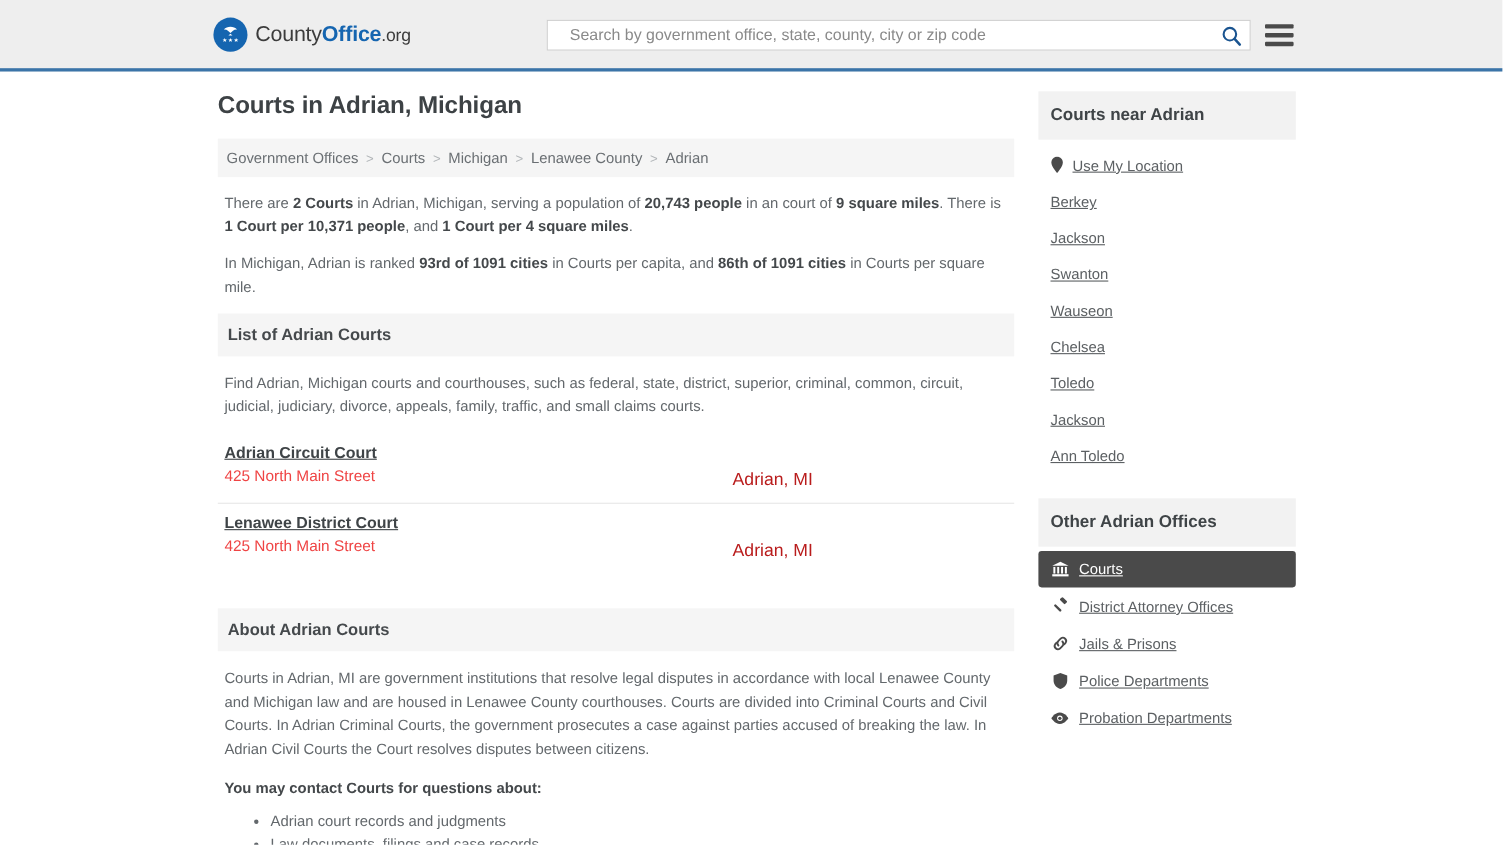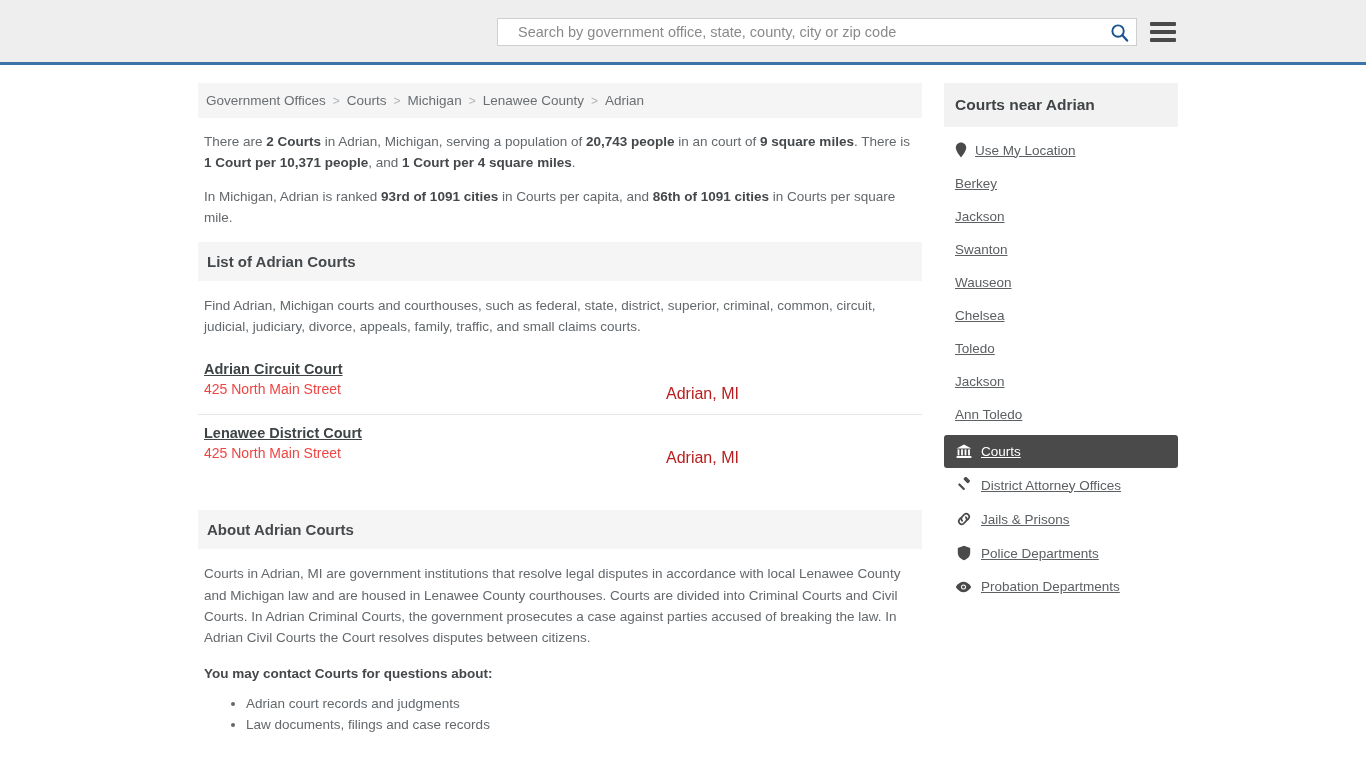--- a/index.html
+++ b/index.html
@@ -235,20 +235,36 @@
   .office-item.active { background: #4a4a4a; }
   .office-item.active a { color: #ffffff; }
   .office-ico { width: 17px; display: flex; align-items: center; justify-content: center; flex-shrink: 0; }
   svg { display: block; }
 </style>
 </head>
 <body>
 
 <div class="site-header">
 
+  <a class="logo-wrap">
+    <span class="logo-mark">
+      <svg width="23" height="23" viewBox="0 0 24 24">
+        <path d="M12 4.6 C9.6 4.6 7.3 5.6 5.7 7.2 C7.2 7.0 8.6 7.4 9.6 8.3 L12 10.4 L14.4 8.3 C15.4 7.4 16.8 7.0 18.3 7.2 C16.7 5.6 14.4 4.6 12 4.6 Z" fill="#ffffff"></path>
+        <path d="M12 11.2 L10.1 12.9 L13.9 12.9 Z" fill="#ffffff"></path>
+        <g fill="#ffffff">
+          <polygon points="6.6,15.2 7.2,16.6 8.7,16.6 7.5,17.5 8,19 6.6,18.1 5.2,19 5.7,17.5 4.5,16.6 6,16.6"></polygon>
+          <polygon points="12,15.2 12.6,16.6 14.1,16.6 12.9,17.5 13.4,19 12,18.1 10.6,19 11.1,17.5 9.9,16.6 11.4,16.6"></polygon>
+          <polygon points="17.4,15.2 18,16.6 19.5,16.6 18.3,17.5 18.8,19 17.4,18.1 16,19 16.5,17.5 15.3,16.6 16.8,16.6"></polygon>
+        </g>
+      </svg>
+    </span>
+    <span class="logo-text">
+      <span class="t-county">County</span><span class="t-office">Office</span><span class="t-org">.org</span>
+    </span>
+  </a>
 
   <div class="search-area">
     <input class="search-input" type="text" placeholder="Search by government office, state, county, city or zip code" style="">
     <button class="search-btn">
       <span>
         <svg width="19" height="19" viewBox="0 0 20 20">
           <circle cx="8.5" cy="8.5" r="6" fill="none" stroke="#1a5490" stroke-width="2"></circle>
           <line x1="13" y1="13" x2="18" y2="18.5" stroke="#1a5490" stroke-width="2.4" stroke-linecap="round"></line>
         </svg>
       </span>
@@ -259,20 +275,21 @@
     <span></span>
     <span></span>
     <span></span>
   </div>
 </div>
 
 <div class="page">
 
   <div class="col-main">
 
+    <h1 class="page-title">Courts in Adrian, Michigan</h1>
 
     <div class="breadcrumb">
       <a>Government Offices</a>
       <span class="sep">&gt;</span>
       <a>Courts</a>
       <span class="sep">&gt;</span>
       <a>Michigan</a>
       <span class="sep">&gt;</span>
       <a>Lenawee County</a>
       <span class="sep">&gt;</span>
@@ -353,20 +370,21 @@
           <a>Toledo</a>
         </div>
       <div class="side-item">
           <a>Jackson</a>
         </div>
       <div class="side-item">
           <a>Ann Toledo</a>
         </div>
     </div>
 
+    <div class="side-head" style="margin-top:22px;">Other Adrian Offices</div>
 
     <div class="offices-list">
 
       <div class="office-item active">
         <span class="office-ico">
           <svg width="16" height="15" viewBox="0 0 16 15">
             <polygon points="8,0.6 15.4,4.4 0.6,4.4" fill="#ffffff"></polygon>
             <rect x="1.6" y="5.4" width="1.8" height="6" fill="#ffffff"></rect>
             <rect x="5.1" y="5.4" width="1.8" height="6" fill="#ffffff"></rect>
             <rect x="8.6" y="5.4" width="1.8" height="6" fill="#ffffff"></rect>

